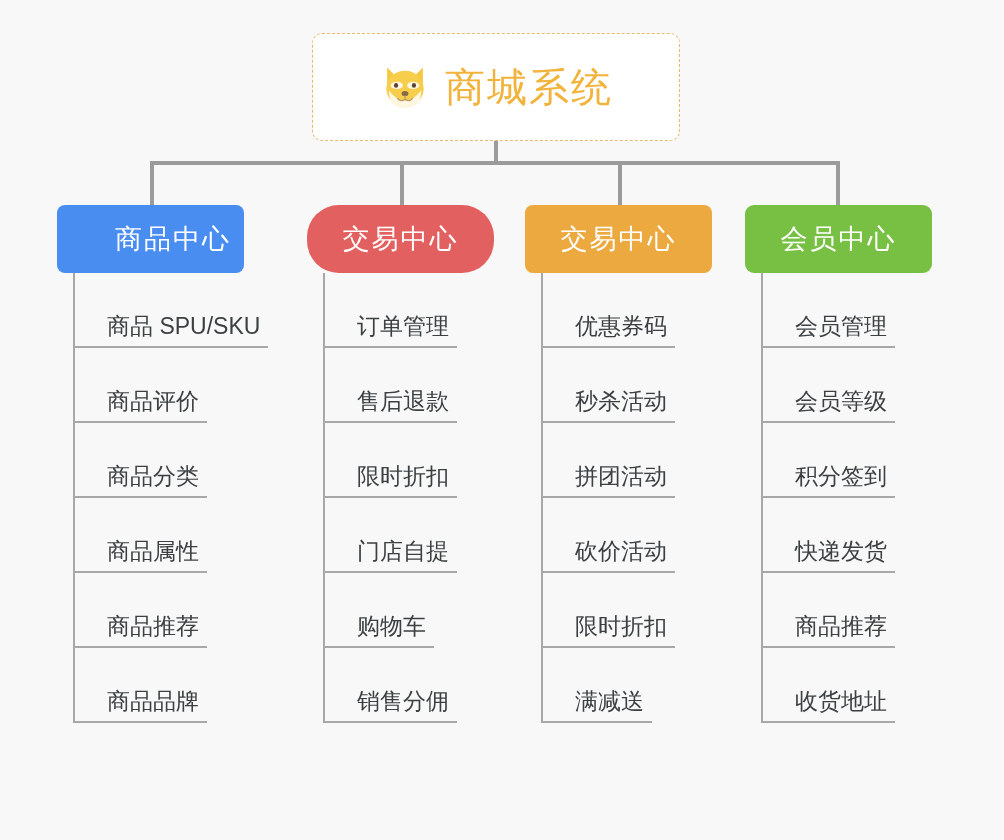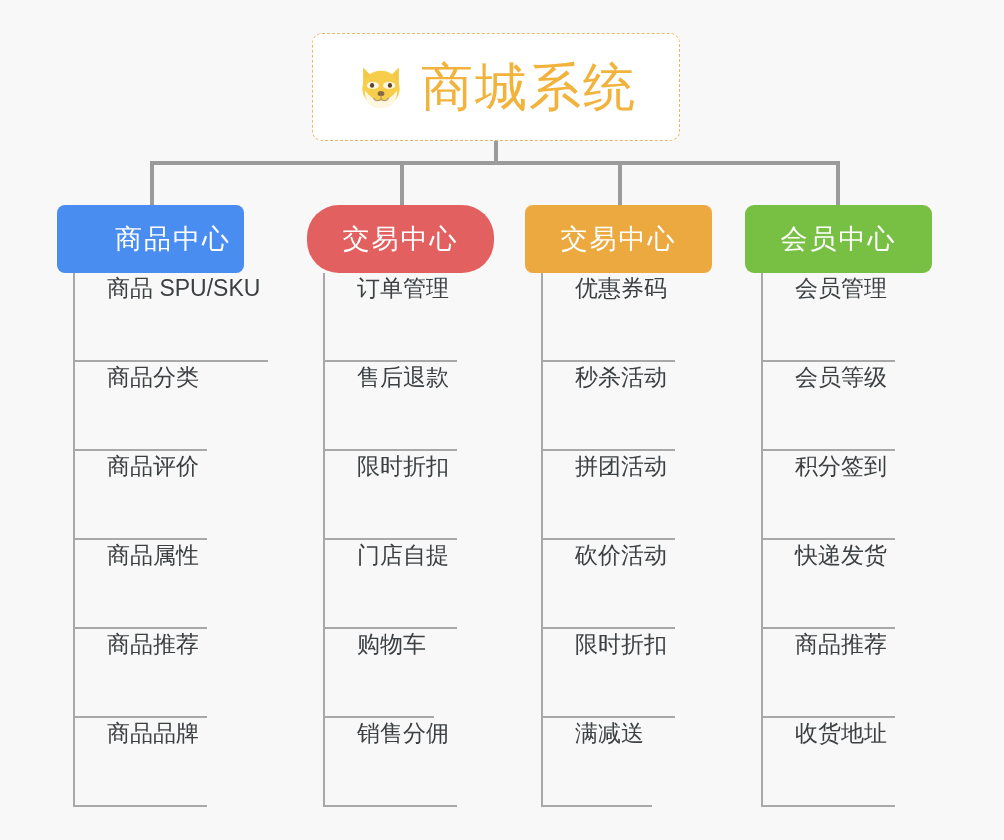--- a/index.html
+++ b/index.html
@@ -36,21 +36,21 @@
     justify-content: center;
     gap: 14px;
   }
   .root-icon {
     width: 52px;
     height: 52px;
     flex: 0 0 auto;
     display: block;
   }
   .root-title {
-    font-size: 52px;
+    font-size: 40px;
     line-height: 1;
     color: #f2b33d;
     letter-spacing: 2px;
     white-space: nowrap;
   }
 
   
   .conn {
     position: absolute;
     background: #9b9b9b;
@@ -107,24 +107,24 @@
 
   
   .col-items {
     position: relative;
     margin-left: 16px;
     border-left: 2px solid #a8a8a8;
     padding-top: 0;
   }
   .col-item {
     position: relative;
-    height: 89px;
+    height: 75px;
     box-sizing: border-box;
     display: flex;
-    align-items: flex-start;
+    align-items: flex-end;
   }
   .col-item-label {
     display: inline-block;
     margin-left: 32px;
     padding-bottom: 6px;
     font-size: 23px;
     color: #3c4043;
     white-space: nowrap;
   }
   
@@ -168,25 +168,25 @@
   <div class="column col-1">
     <div class="col-header" style="background: rgb(74, 141, 240);">
       <span>商品中心</span>
     </div>
     <div class="col-items" style="border-left-color: rgb(168, 168, 168);">
       <div class="col-item">
         <span class="col-item-label">商品 SPU/SKU</span>
         <span class="col-item-rule" style="width: 193px; background: rgb(168, 168, 168);"></span>
       </div>
       <div class="col-item">
+        <span class="col-item-label">商品评价</span>
+        <span class="col-item-rule" style="width: 132px; background: rgb(168, 168, 168);"></span>
+      </div>
+      <div class="col-item">
         <span class="col-item-label">商品分类</span>
-        <span class="col-item-rule" style="width: 132px; background: rgb(168, 168, 168);"></span>
-      </div>
-      <div class="col-item">
-        <span class="col-item-label">商品评价</span>
         <span class="col-item-rule" style="width: 132px; background: rgb(168, 168, 168);"></span>
       </div>
       <div class="col-item">
         <span class="col-item-label">商品属性</span>
         <span class="col-item-rule" style="width: 132px; background: rgb(168, 168, 168);"></span>
       </div>
       <div class="col-item">
         <span class="col-item-label">商品推荐</span>
         <span class="col-item-rule" style="width: 132px; background: rgb(168, 168, 168);"></span>
       </div>

